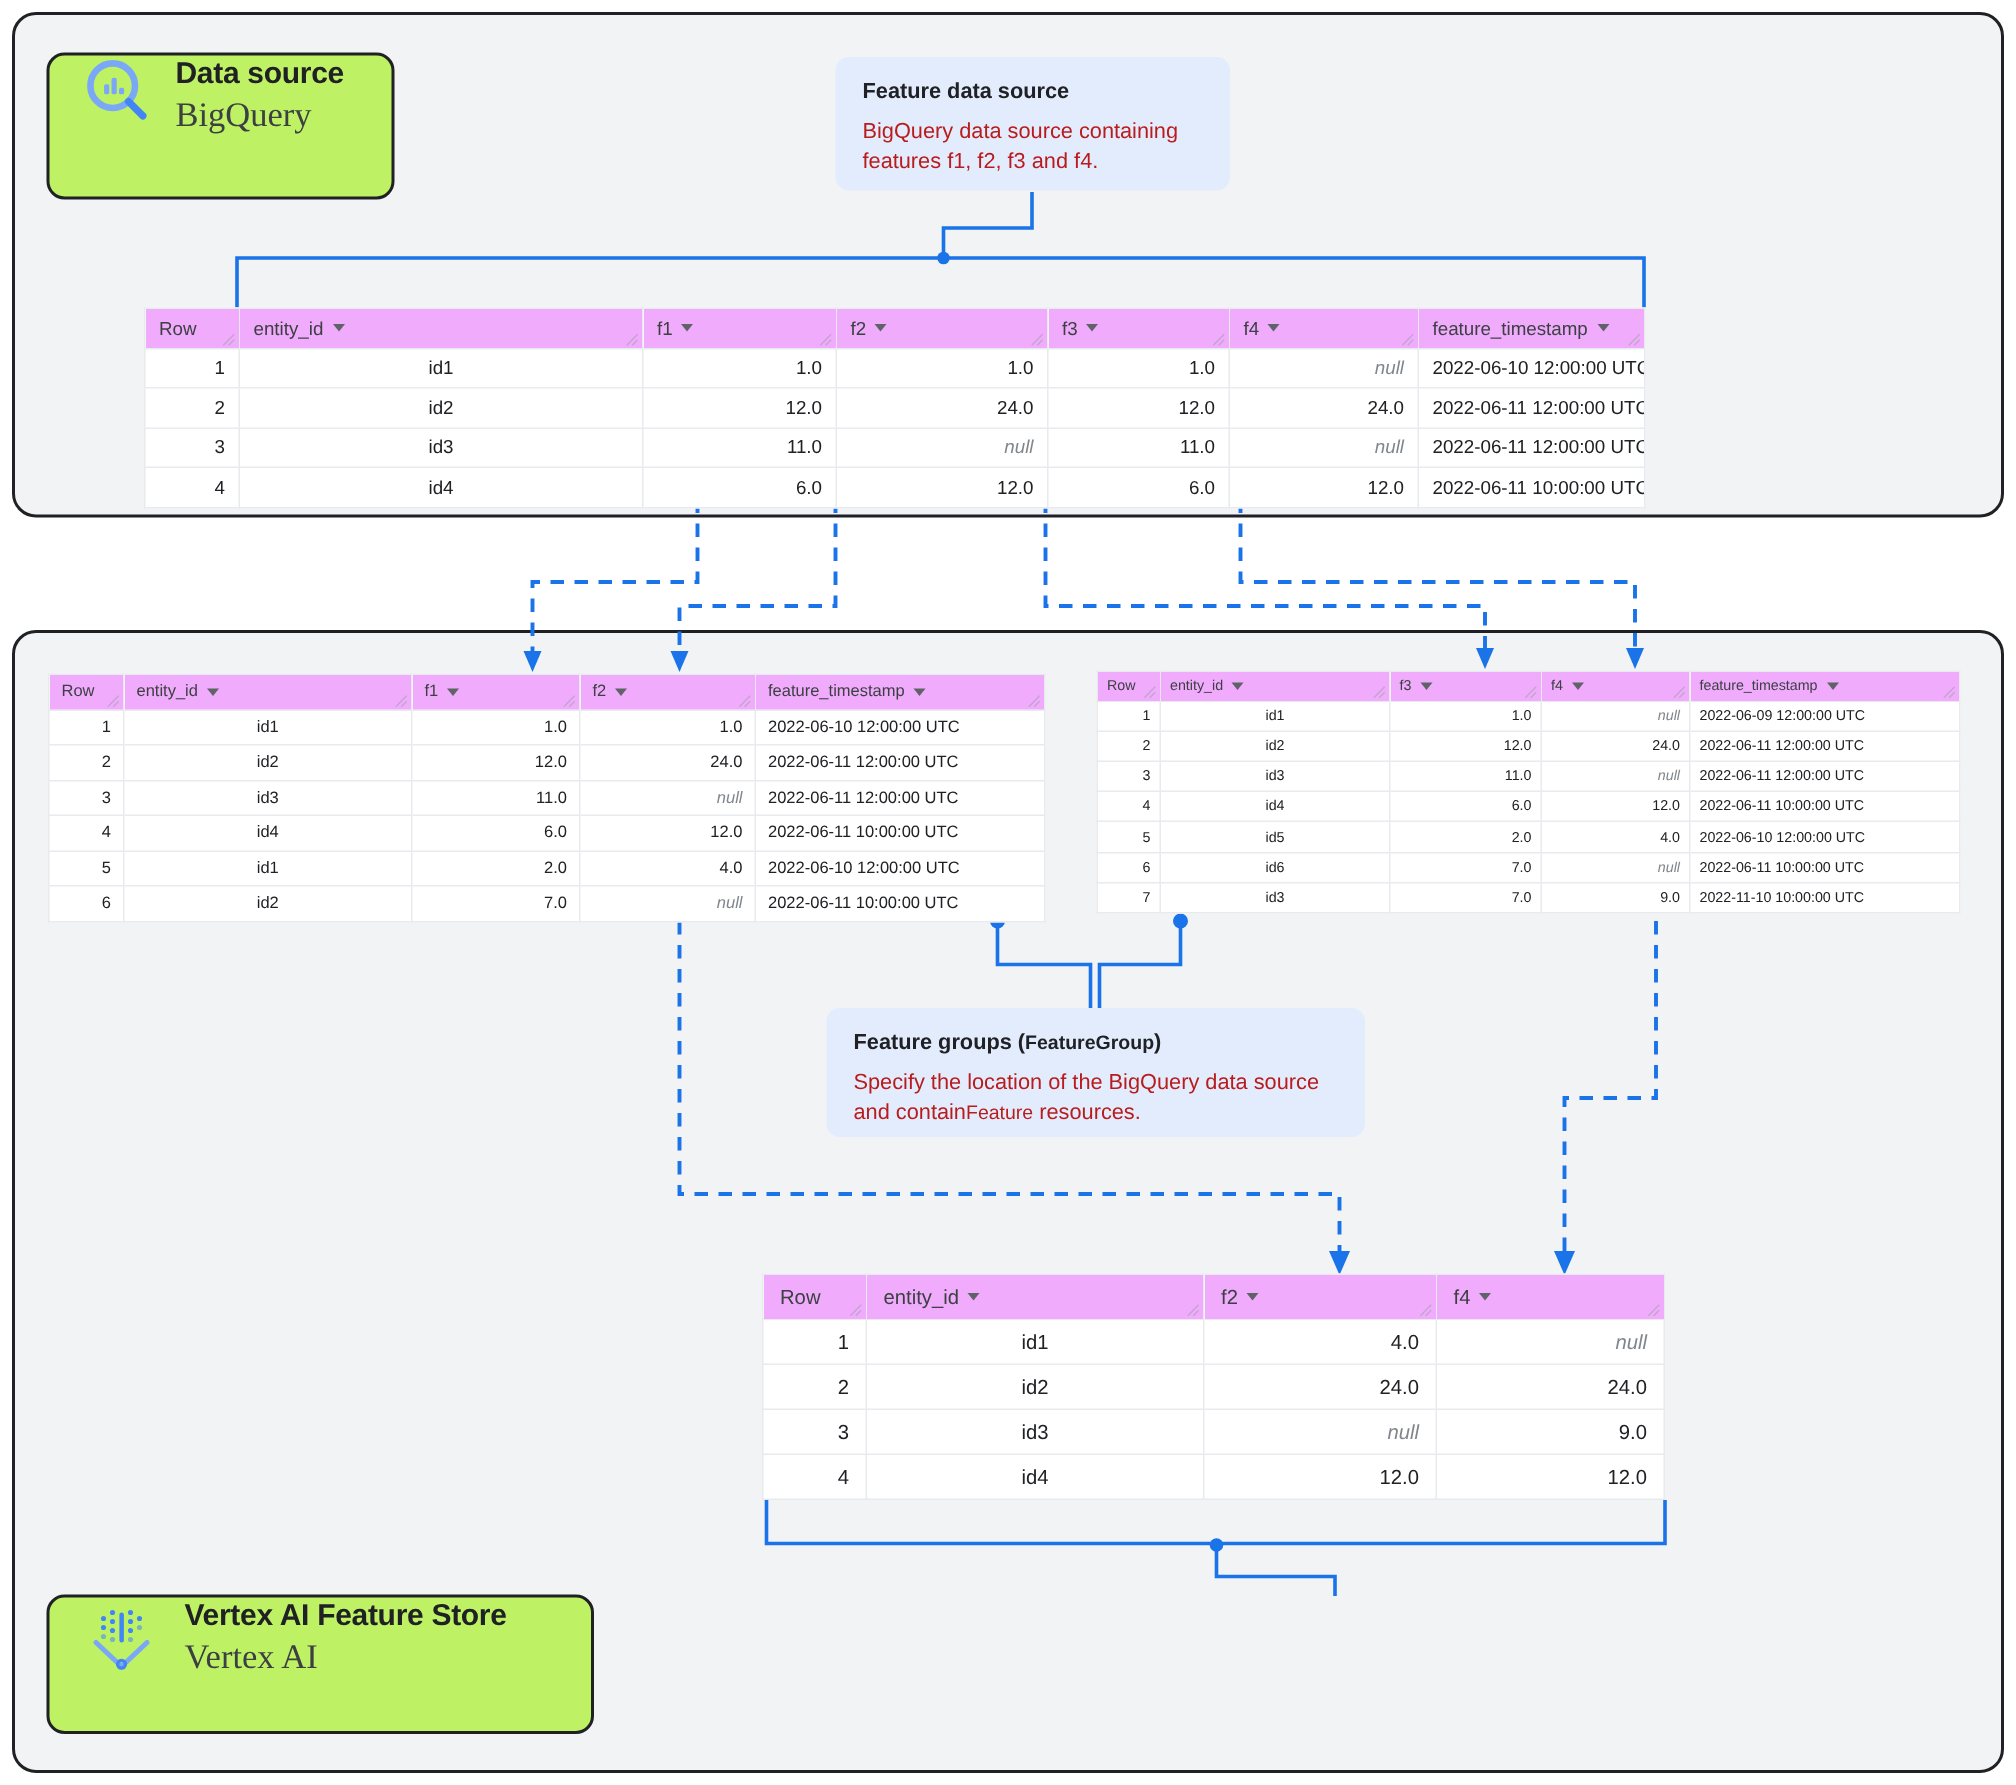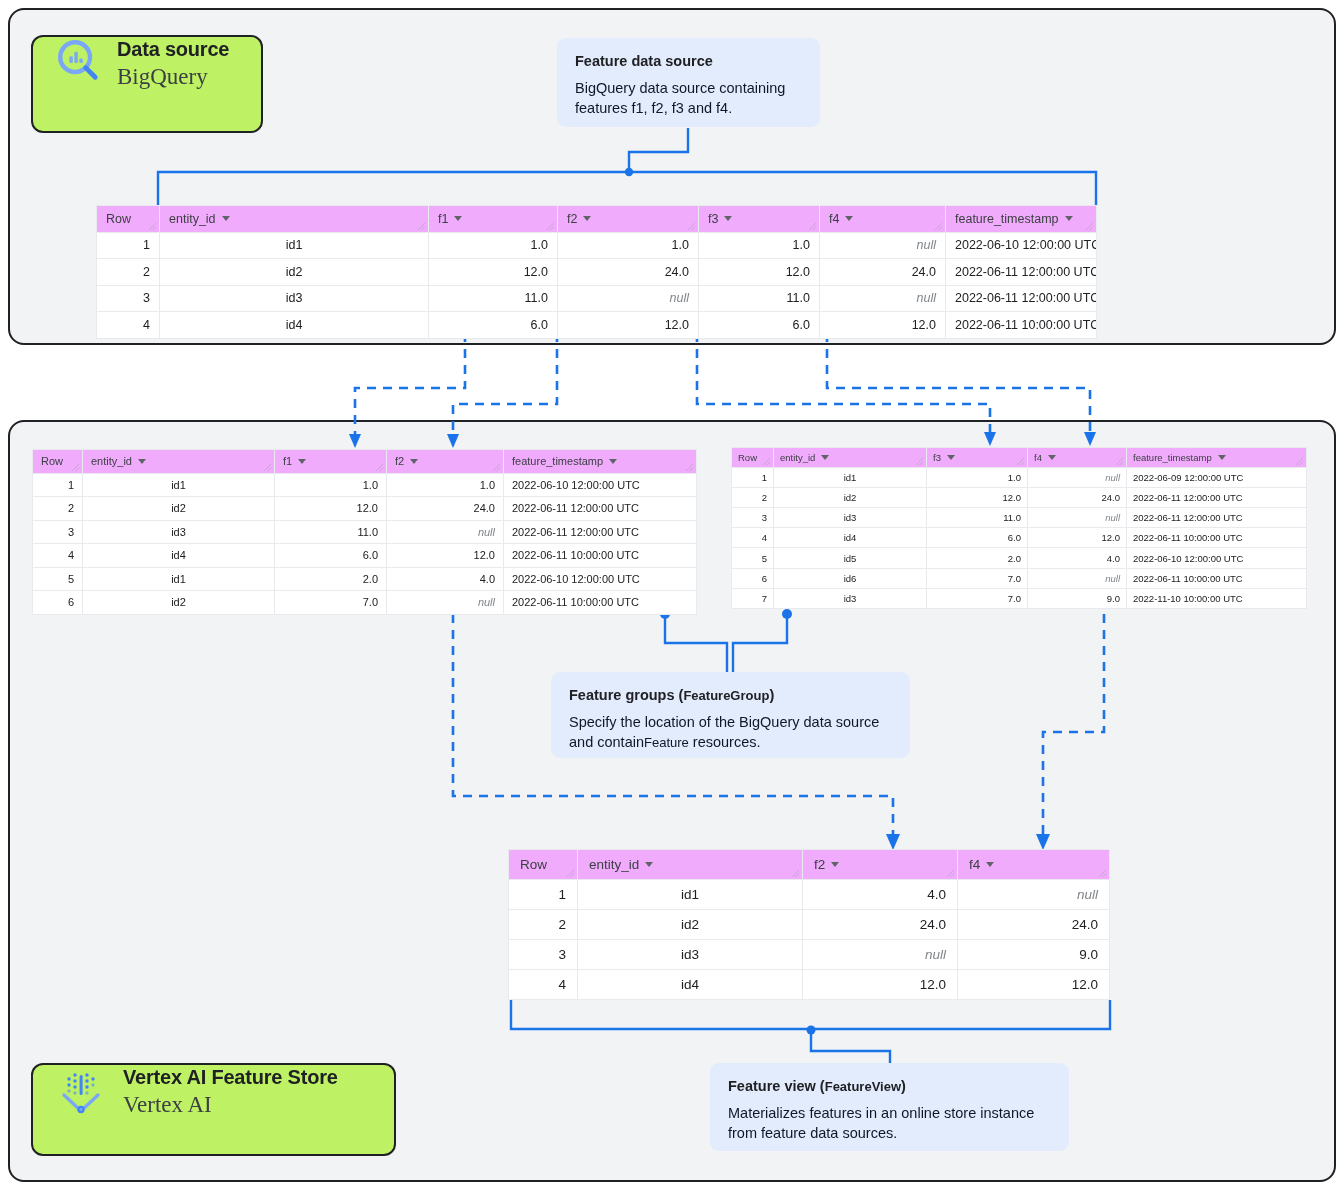--- a/index.html
+++ b/index.html
@@ -52,21 +52,21 @@
   .callout .c-title {
     font-size: 14.5px; font-weight: bold; color: #202124;
     margin-bottom: 6px; line-height: 1.35;
   }
   .callout .c-title .mono,
   .callout .c-body .mono {
     font-family: Liberation Sans, sans-serif;
     font-size: 13px;
   }
   .callout .c-body {
-    font-size: 14.5px; color: #0f172a; line-height: 1.42;
+    font-size: 14.5px; color: #b91c1c; line-height: 1.42;
   }
   #callout-fds { left: 557px; top: 38px;   width: 263px; height: 89px; }
   #callout-fg  { left: 551px; top: 672px;  width: 359px; height: 86px; }
   #callout-fv  { left: 710px; top: 1063px; width: 359px; height: 88px; }
 
   
   .bqtable {
     position: absolute;
     background: #ffffff;
     border: 1px solid #e0e0e0;
@@ -220,24 +220,20 @@
   <div class="callout" id="callout-fds">
     <div class="c-title">Feature data source</div>
     <div class="c-body">BigQuery data source containing features f1, f2, f3 and f4.</div>
   </div>
 
   <div class="callout" id="callout-fg">
     <div class="c-title"><span>Feature groups (</span><span class="mono">FeatureGroup</span><span>)</span></div>
     <div class="c-body"><span>Specify the location of the BigQuery data source and contain</span><span class="mono">Feature</span><span> resources.</span></div>
   </div>
 
-  <div class="callout" id="callout-fv">
-    <div class="c-title"><span>Feature view (</span><span class="mono">FeatureView</span><span>)</span></div>
-    <div class="c-body">Materializes features in an online store instance from feature data sources.</div>
-  </div>
 
   <table class="bqtable" id="tbl-source">
       <colgroup>
         <col style="width: 63px;">
         <col style="width: 269px;">
         <col style="width: 129px;">
         <col style="width: 141px;">
         <col style="width: 121px;">
         <col style="width: 126px;">
         <col style="width: 151px;">

